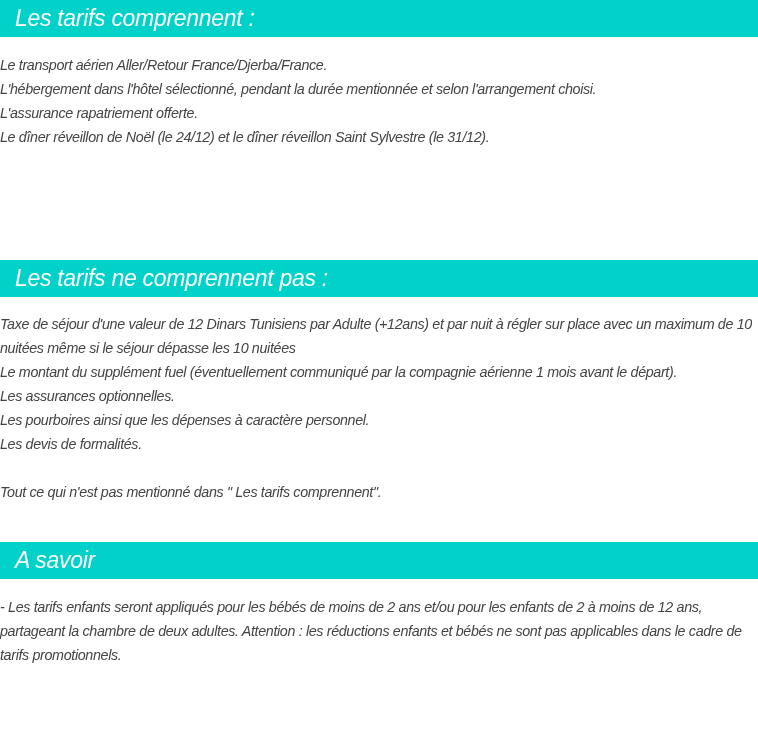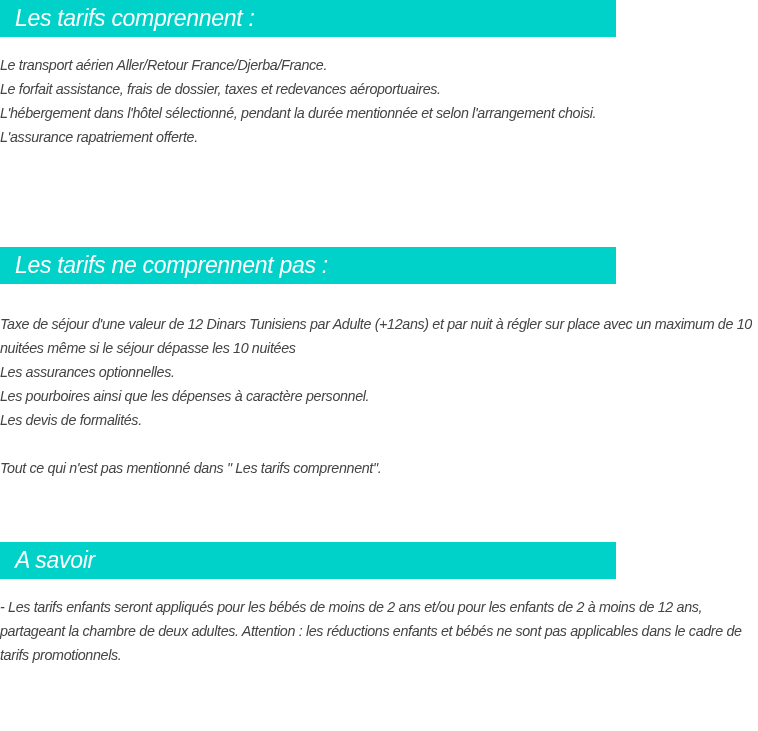--- a/index.html
+++ b/index.html
@@ -10,21 +10,21 @@
     body {
       width: 758px;
       height: 731px;
       overflow: hidden;
       position: relative;
       font-family: "Liberation Sans", sans-serif;
     }
     .section-header {
       position: absolute;
       left: 0;
-      width: 616px;
+      width: 758px;
       height: 37px;
       background: #00d2c9;
       color: #ffffff;
       font-style: italic;
       font-size: 23px;
       line-height: 37px;
       padding-left: 15px;
       box-sizing: border-box;
       letter-spacing: -0.3px;
     }
@@ -48,30 +48,31 @@
     }
   </style>
 </head>
 <body>
 
 <div class="section-header" style="top:0px;">
   <span>Les tarifs comprennent :</span>
 </div>
 <div class="section-body" style="top:53px;">
   <p>Le transport aérien Aller/Retour  France/Djerba/France.</p>
-  <p>Le forfait assistance, frais de dossier, taxes et redevances aéroportuaires.</p>
   <p>L'hébergement dans l'hôtel sélectionné, pendant la durée mentionnée et selon l'arrangement choisi.</p>
   <p>L'assurance rapatriement offerte.</p>
+  <p>Le dîner réveillon de Noël (le 24/12) et le dîner réveillon Saint Sylvestre (le 31/12).</p>
 </div>
 
-<div class="section-header" style="top:247px;">
+<div class="section-header" style="top:260px;">
   <span>Les tarifs ne comprennent pas :</span>
 </div>
 <div class="section-body" style="top:312px;">
   <p>Taxe de séjour d'une valeur de 12 Dinars Tunisiens par Adulte (+12ans) et par nuit à régler sur place avec un maximum de 10 nuitées même si le séjour dépasse les 10 nuitées</p>
+  <p>Le montant du supplément fuel (éventuellement communiqué par la compagnie aérienne 1 mois avant le départ).</p>
   <p>Les assurances optionnelles.</p>
   <p>Les pourboires ainsi que les dépenses à caractère personnel.</p>
   <p>Les devis de formalités.</p>
   <div class="spacer"></div>
   <p>Tout ce qui n'est pas mentionné dans " Les tarifs comprennent".</p>
 </div>
 
 <div class="section-header" style="top:542px;">
   <span>A savoir</span>
 </div>

